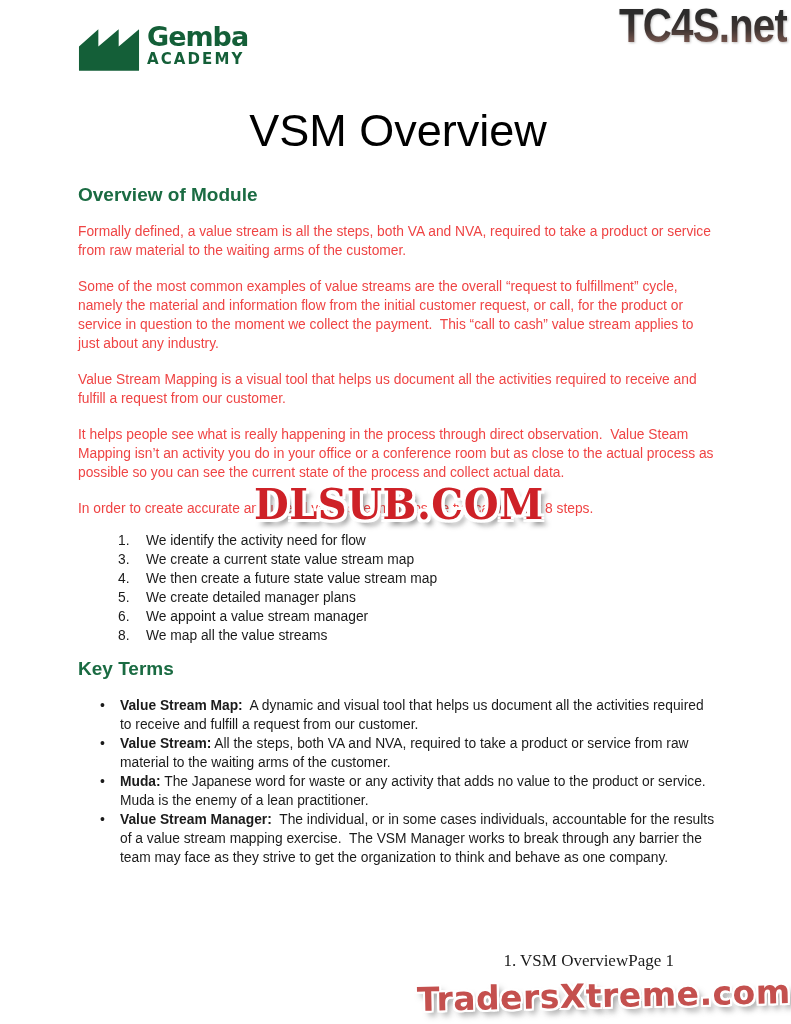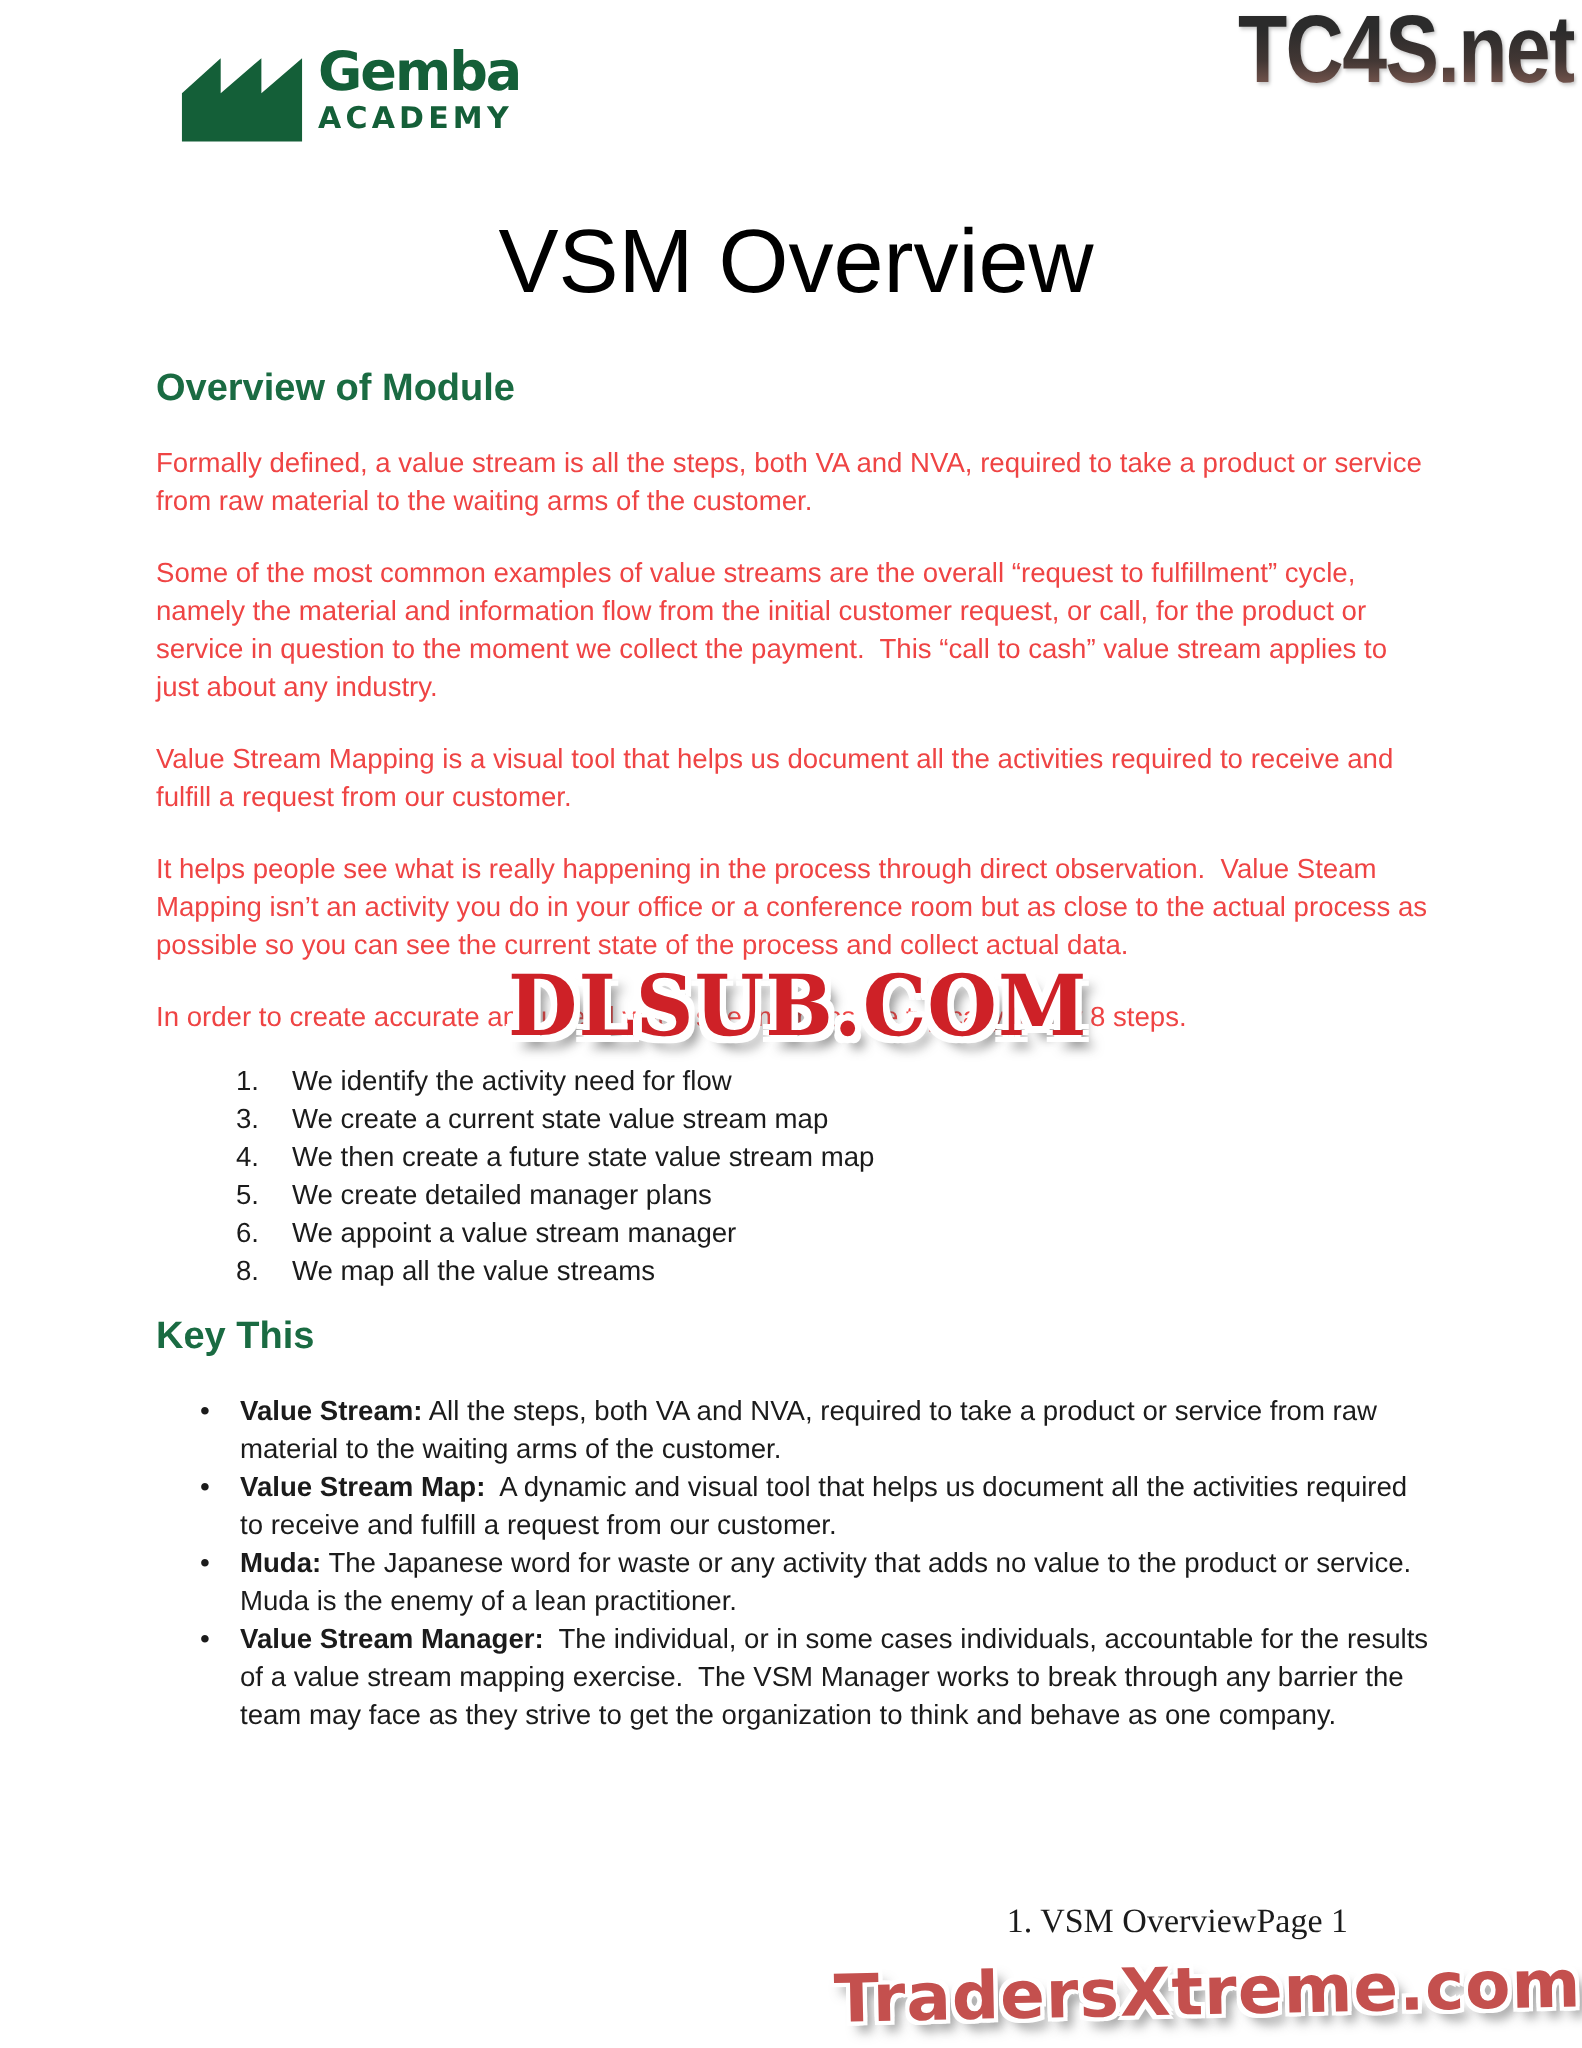--- a/index.html
+++ b/index.html
@@ -8,21 +8,21 @@
     width: 791px; height: 1024px;
     background: #ffffff;
     position: relative;
     overflow: hidden;
     font-family: "Liberation Sans", sans-serif;
     color: #1b1b1b;
   }
 
   
   .logo {
-    position: absolute; left: 90px; top: 26px;
+    position: absolute; left: 78px; top: 26px;
     display: flex; align-items: flex-start; gap: 7px;
   }
   .logo-icon { display: block; }
   .logo-text-wrap { display: flex; flex-direction: column; margin-top: -3px; }
   .logo-name {
     font-family: "DejaVu Sans", sans-serif;
     font-weight: 700; font-size: 27px; line-height: 28px;
     letter-spacing: -1px; color: #145f38;
   }
   .logo-sub {
@@ -152,25 +152,25 @@
 
   <ol class="steps">
     <li><span class="step-num">1.</span><span>We identify the activity need for flow</span></li>
     <li><span class="step-num">3.</span><span>We create a current state value stream map</span></li>
     <li><span class="step-num">4.</span><span>We then create a future state value stream map</span></li>
     <li><span class="step-num">5.</span><span>We create detailed manager plans</span></li>
     <li><span class="step-num">6.</span><span>We appoint a value stream manager</span></li>
     <li><span class="step-num">8.</span><span>We map all the value streams</span></li>
   </ol>
 
-  <h2 class="green-heading second">Key This</h2>
+  <h2 class="green-heading second">Key Terms</h2>
 
   <ul class="terms">
+    <li><span class="term-label">Value Stream Map:</span><span>  A dynamic and visual tool that helps us document all the activities required to receive and fulfill a request from our customer.</span></li>
     <li><span class="term-label">Value Stream:</span><span> All the steps, both VA and NVA, required to take a product or service from raw material to the waiting arms of the customer.</span></li>
-    <li><span class="term-label">Value Stream Map:</span><span>  A dynamic and visual tool that helps us document all the activities required to receive and fulfill a request from our customer.</span></li>
     <li><span class="term-label">Muda:</span><span> The Japanese word for waste or any activity that adds no value to the product or service.  Muda is the enemy of a lean practitioner.</span></li>
     <li><span class="term-label">Value Stream Manager:</span><span>  The individual, or in some cases individuals, accountable for the results of a value stream mapping exercise.  The VSM Manager works to break through any barrier the team may face as they strive to get the organization to think and behave as one company.</span></li>
   </ul>
 
 </div>
 
 <div class="wm-center">DLSUB.COM</div>
 
 <div class="footer">
   <span class="footer-left">1. VSM Overview</span>

